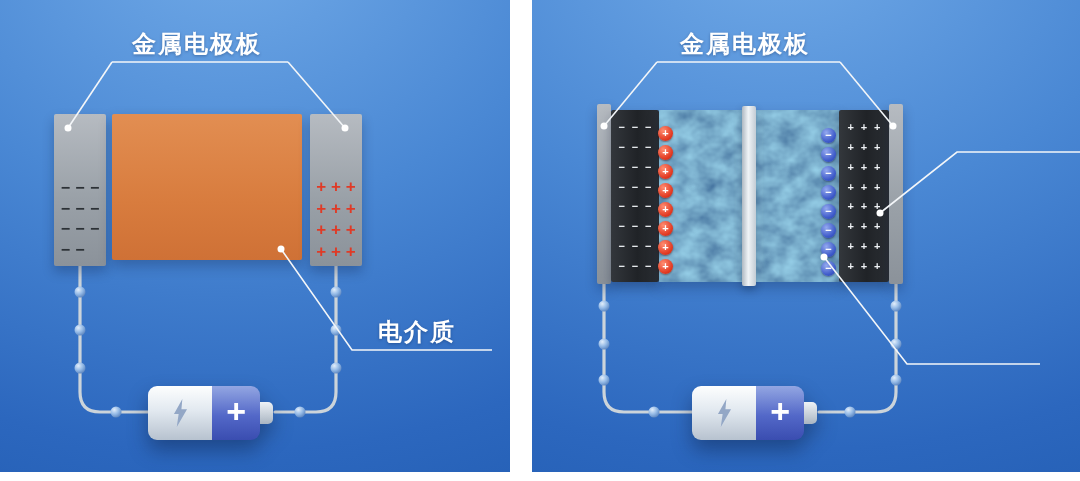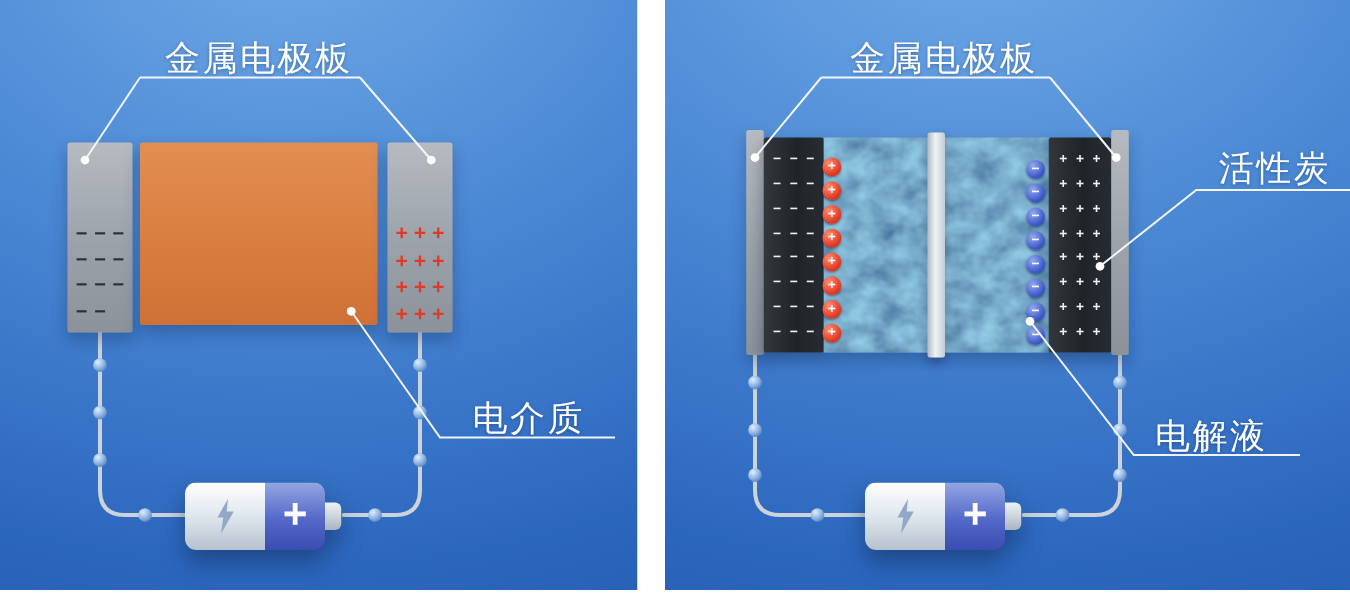--- a/index.html
+++ b/index.html
@@ -5,21 +5,21 @@
   *{margin:0;padding:0;box-sizing:border-box}
   body{background:#fff}
   .stage{position:relative;width:1080px;height:481px;background:#ffffff;overflow:hidden;
          font-family:"Liberation Sans","DejaVu Sans",sans-serif}
   .panel{position:absolute;top:0;height:472px;overflow:hidden;
          background:radial-gradient(150% 130% at 45% -15%, #72abe8 0%, #4a88d4 45%, #2c67be 85%, #2560b6 100%)}
   .panel-left{left:0;width:510px}
   .panel-right{left:532px;width:548px}
   .divider{position:absolute;left:510px;top:0;width:22px;height:481px;background:#fff}
   .overlay{position:absolute;left:0;top:0}
-  .lbl{position:absolute;color:#fff;font-size:28px;font-weight:400;letter-spacing:2px;white-space:nowrap;
+  .lbl{position:absolute;color:#fff;font-size:24px;font-weight:700;letter-spacing:2px;white-space:nowrap;
        text-shadow:0 1px 3px rgba(10,30,70,.35)}
   .plate{position:absolute;background:linear-gradient(180deg,#b6bbc1 0%,#9aa1a8 55%,#8b929a 100%);
          border-radius:2px;box-shadow:0 6px 12px rgba(10,25,60,.28)}
   .dielectric{position:absolute;background:linear-gradient(180deg,#e28e52,#d87c3e 60%,#cf7136);
          border-radius:2px;box-shadow:0 6px 14px rgba(10,25,60,.28)}
   .carbon{position:absolute;background:linear-gradient(90deg,#33373c,#202327 55%,#2b2f34);
          border-radius:2px;box-shadow:0 6px 12px rgba(8,20,50,.35)}
   .separator{position:absolute;background:linear-gradient(90deg,#aeb8c1,#f0f4f7 45%,#c3ccd4);
          border-radius:2px;box-shadow:0 4px 8px rgba(8,20,50,.3)}
   .electrolyte{position:absolute;box-shadow:0 6px 12px rgba(8,20,50,.25)}
@@ -278,17 +278,15 @@
       </g>
       <g fill="#ffffff">
         <circle cx="72" cy="126" r="3.5"></circle>
         <circle cx="361" cy="126" r="3.5"></circle>
         <circle cx="348" cy="213" r="3.5"></circle>
         <circle cx="292" cy="257" r="3.5"></circle>
       </g>
     </svg>
 
     <div class="lbl" style="left:148px;top:28px">金属电极板</div>
-    <div class="lbl" style="left:443px;top:116px">活性炭</div>
-    <div class="lbl" style="left:392px;top:330px">电解液</div>
   </div>
 
 </div>
 
 </body></html>

